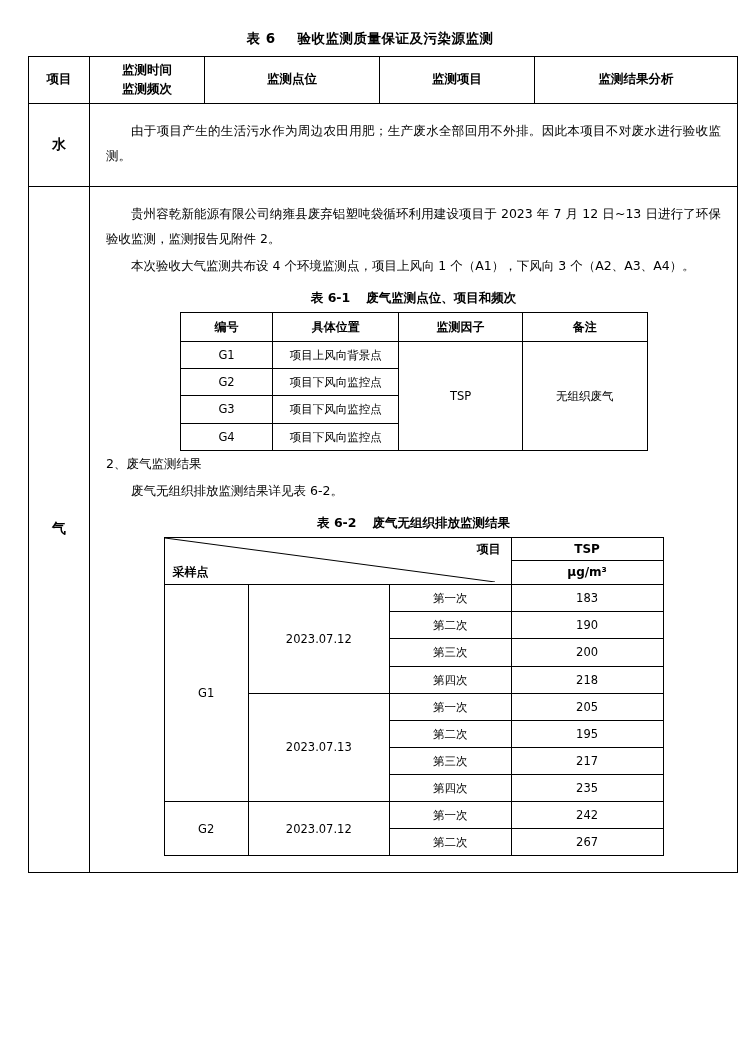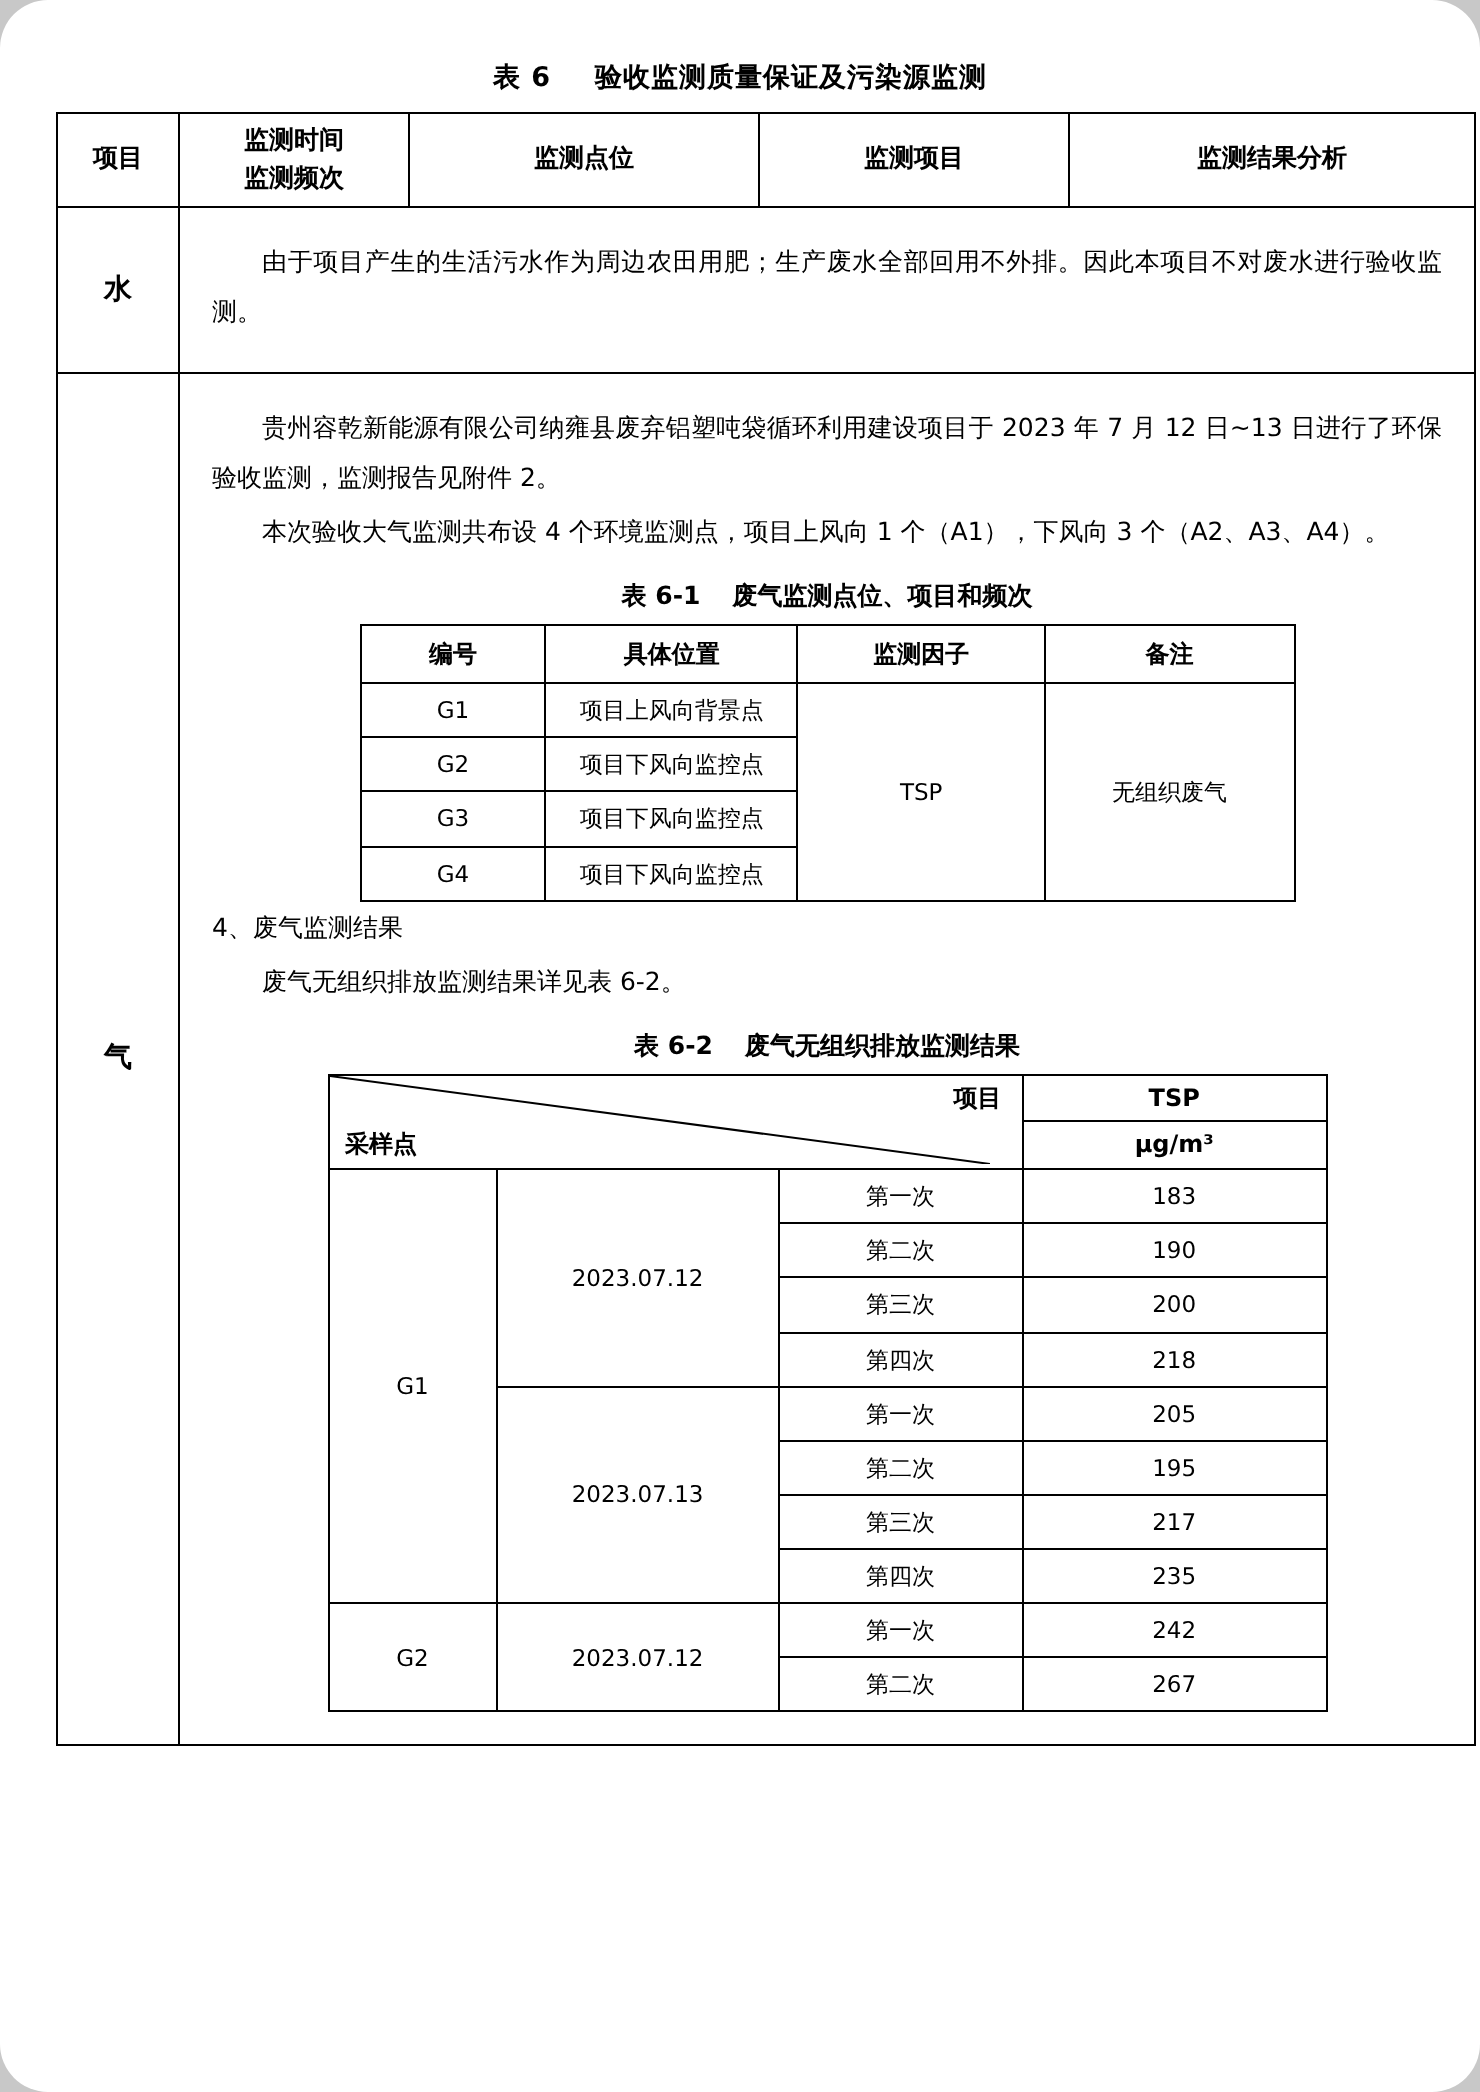--- a/index.html
+++ b/index.html
@@ -10,21 +10,20 @@
   body {
     font-family: "DejaVu Sans", "Liberation Sans", sans-serif;
   }
   .page {
     position: relative;
     width: 740px;
     height: 1046px;
     background: #ffffff;
     margin: 0 auto;
     overflow: hidden;
-    border-radius: 24px;
   }
   .page-inner {
     position: absolute;
     left: 28px;
     top: 30px;
     width: 684px;
     height: 930px;
   }
   
   .main-title {
@@ -217,21 +216,21 @@
                   <td>G3</td>
                   <td>项目下风向监控点</td>
                 </tr>
                 <tr>
                   <td>G4</td>
                   <td>项目下风向监控点</td>
                 </tr>
               </tbody>
             </table>
 
-            <p class="para-small">4、废气监测结果</p>
+            <p class="para-small">2、废气监测结果</p>
             <p class="para-small indent">废气无组织排放监测结果详见表 6-2。</p>
 
             <div class="sub-title">
               <span class="t-num">表 6-2</span><span>废气无组织排放监测结果</span>
             </div>
 
             <table class="inner t62">
               <tbody>
                 <tr>
                   <td colspan="3" class="diag-cell">

